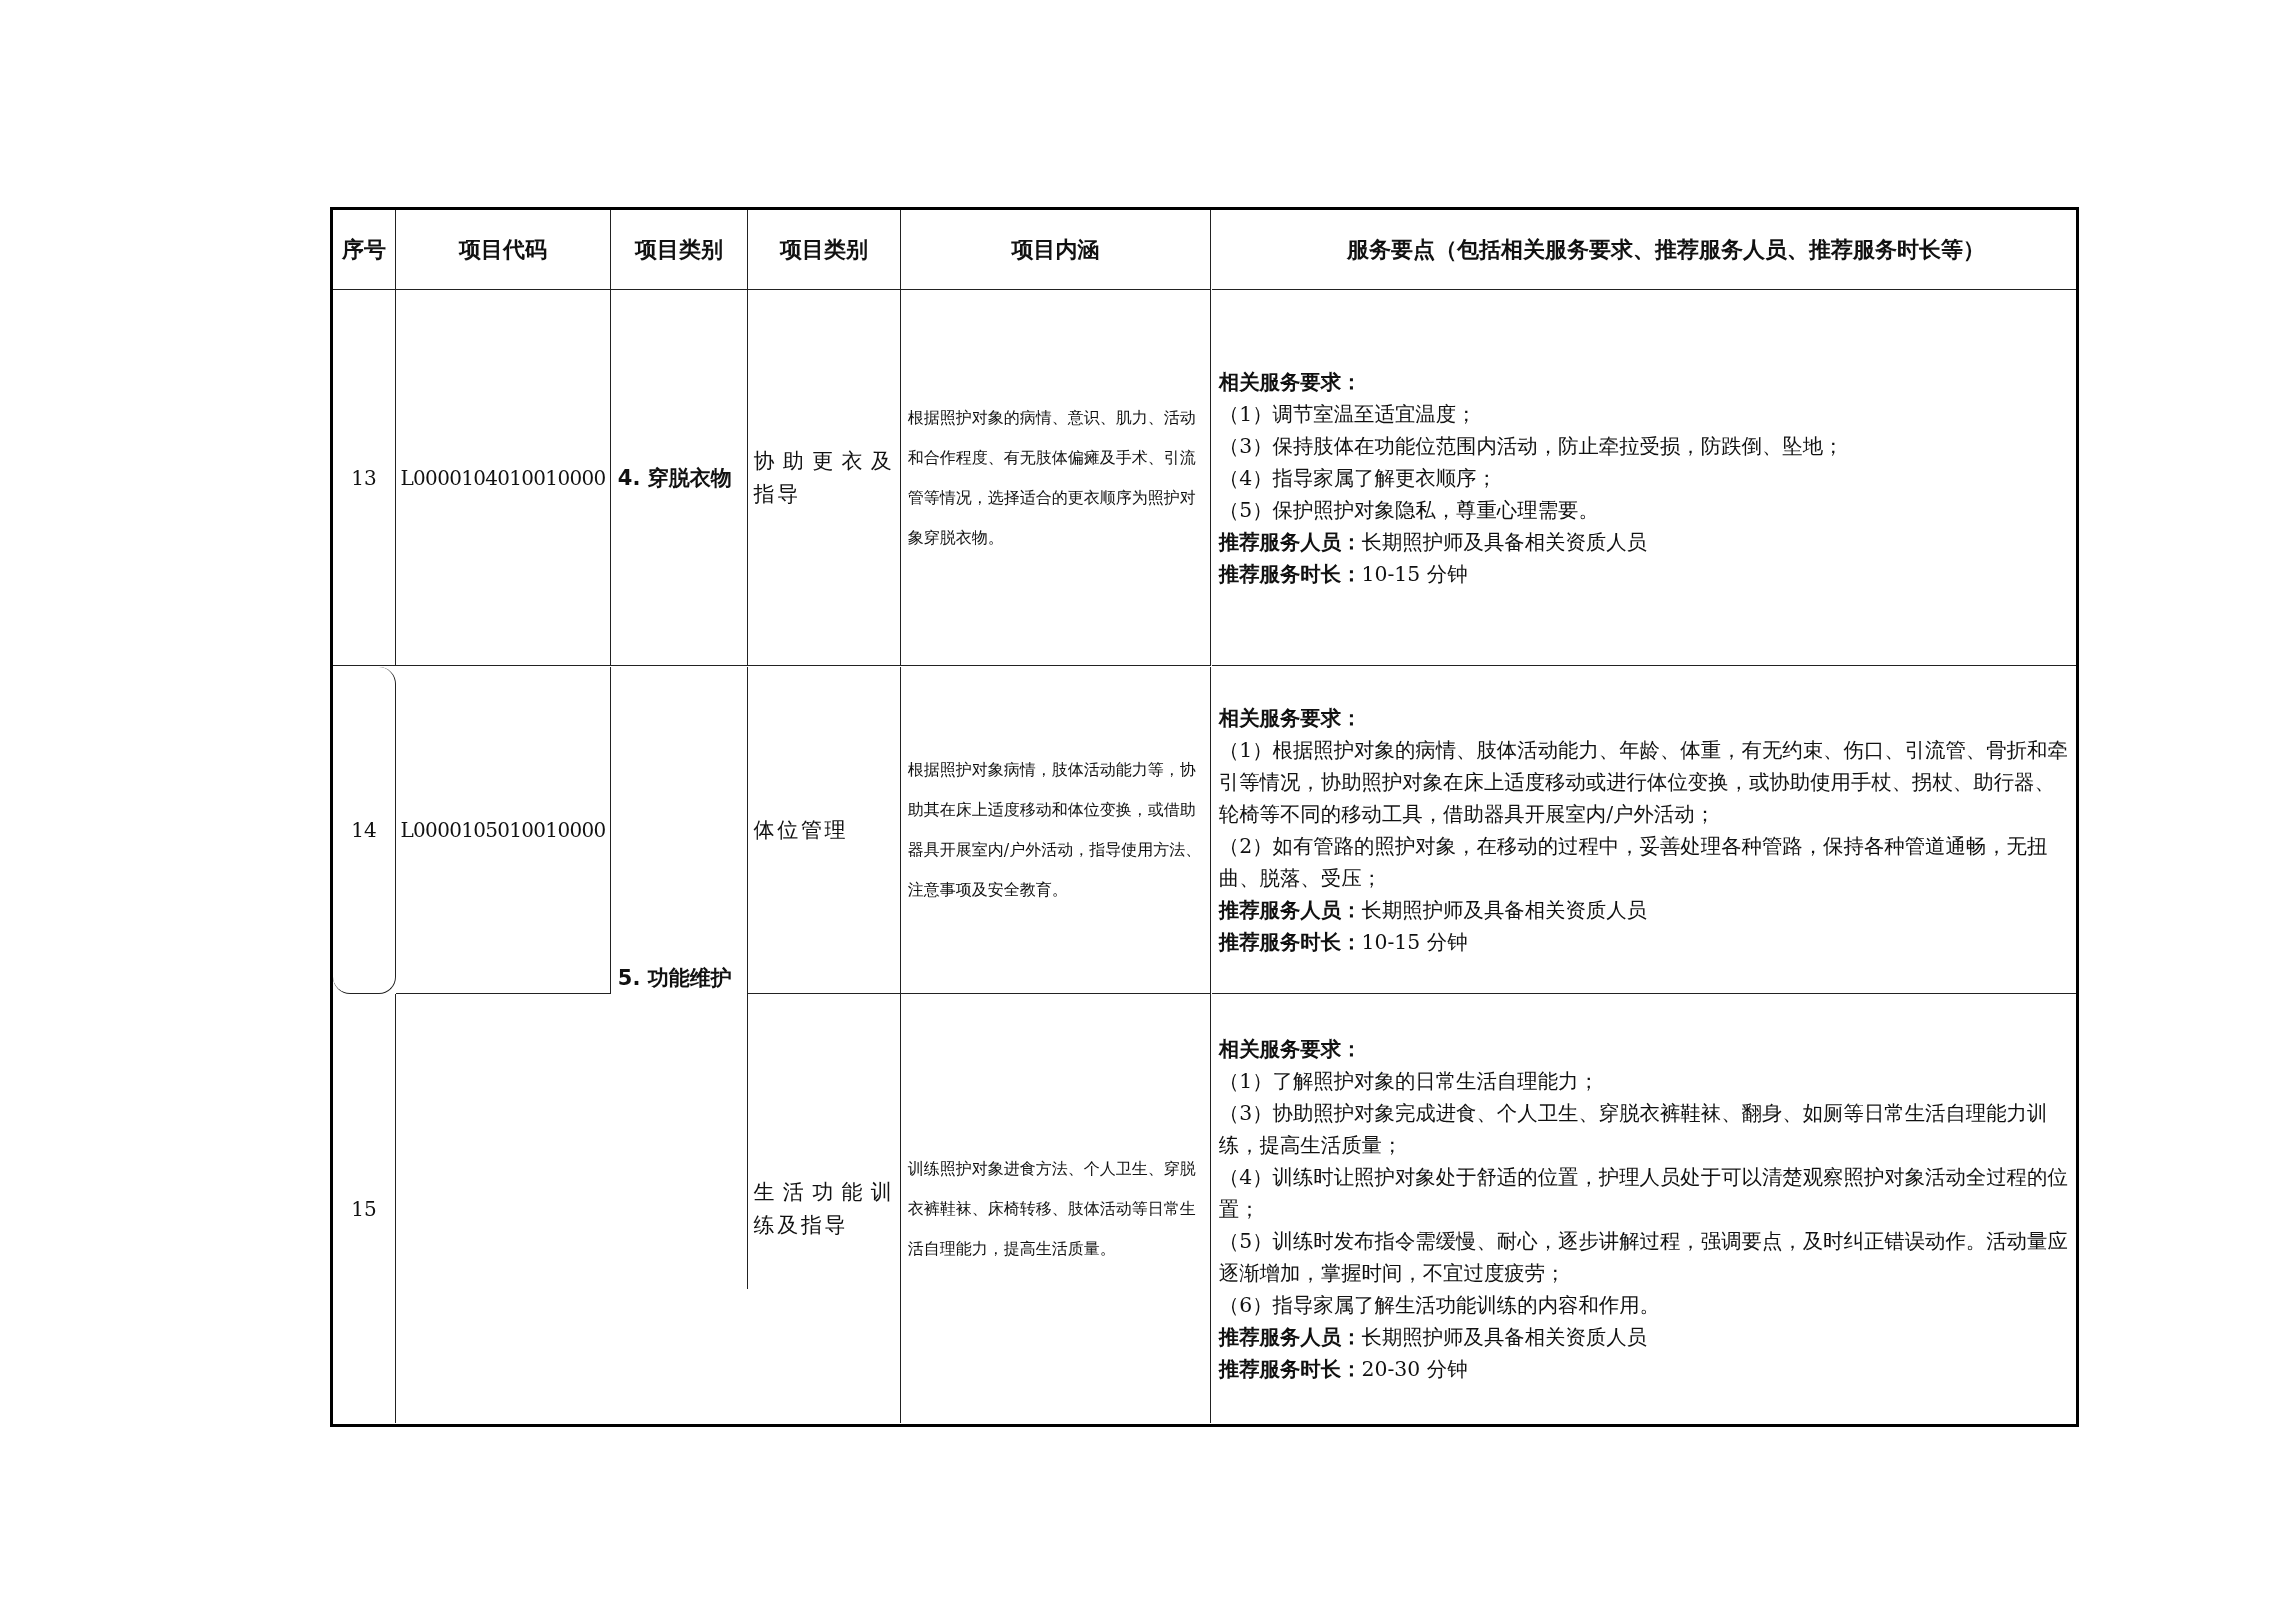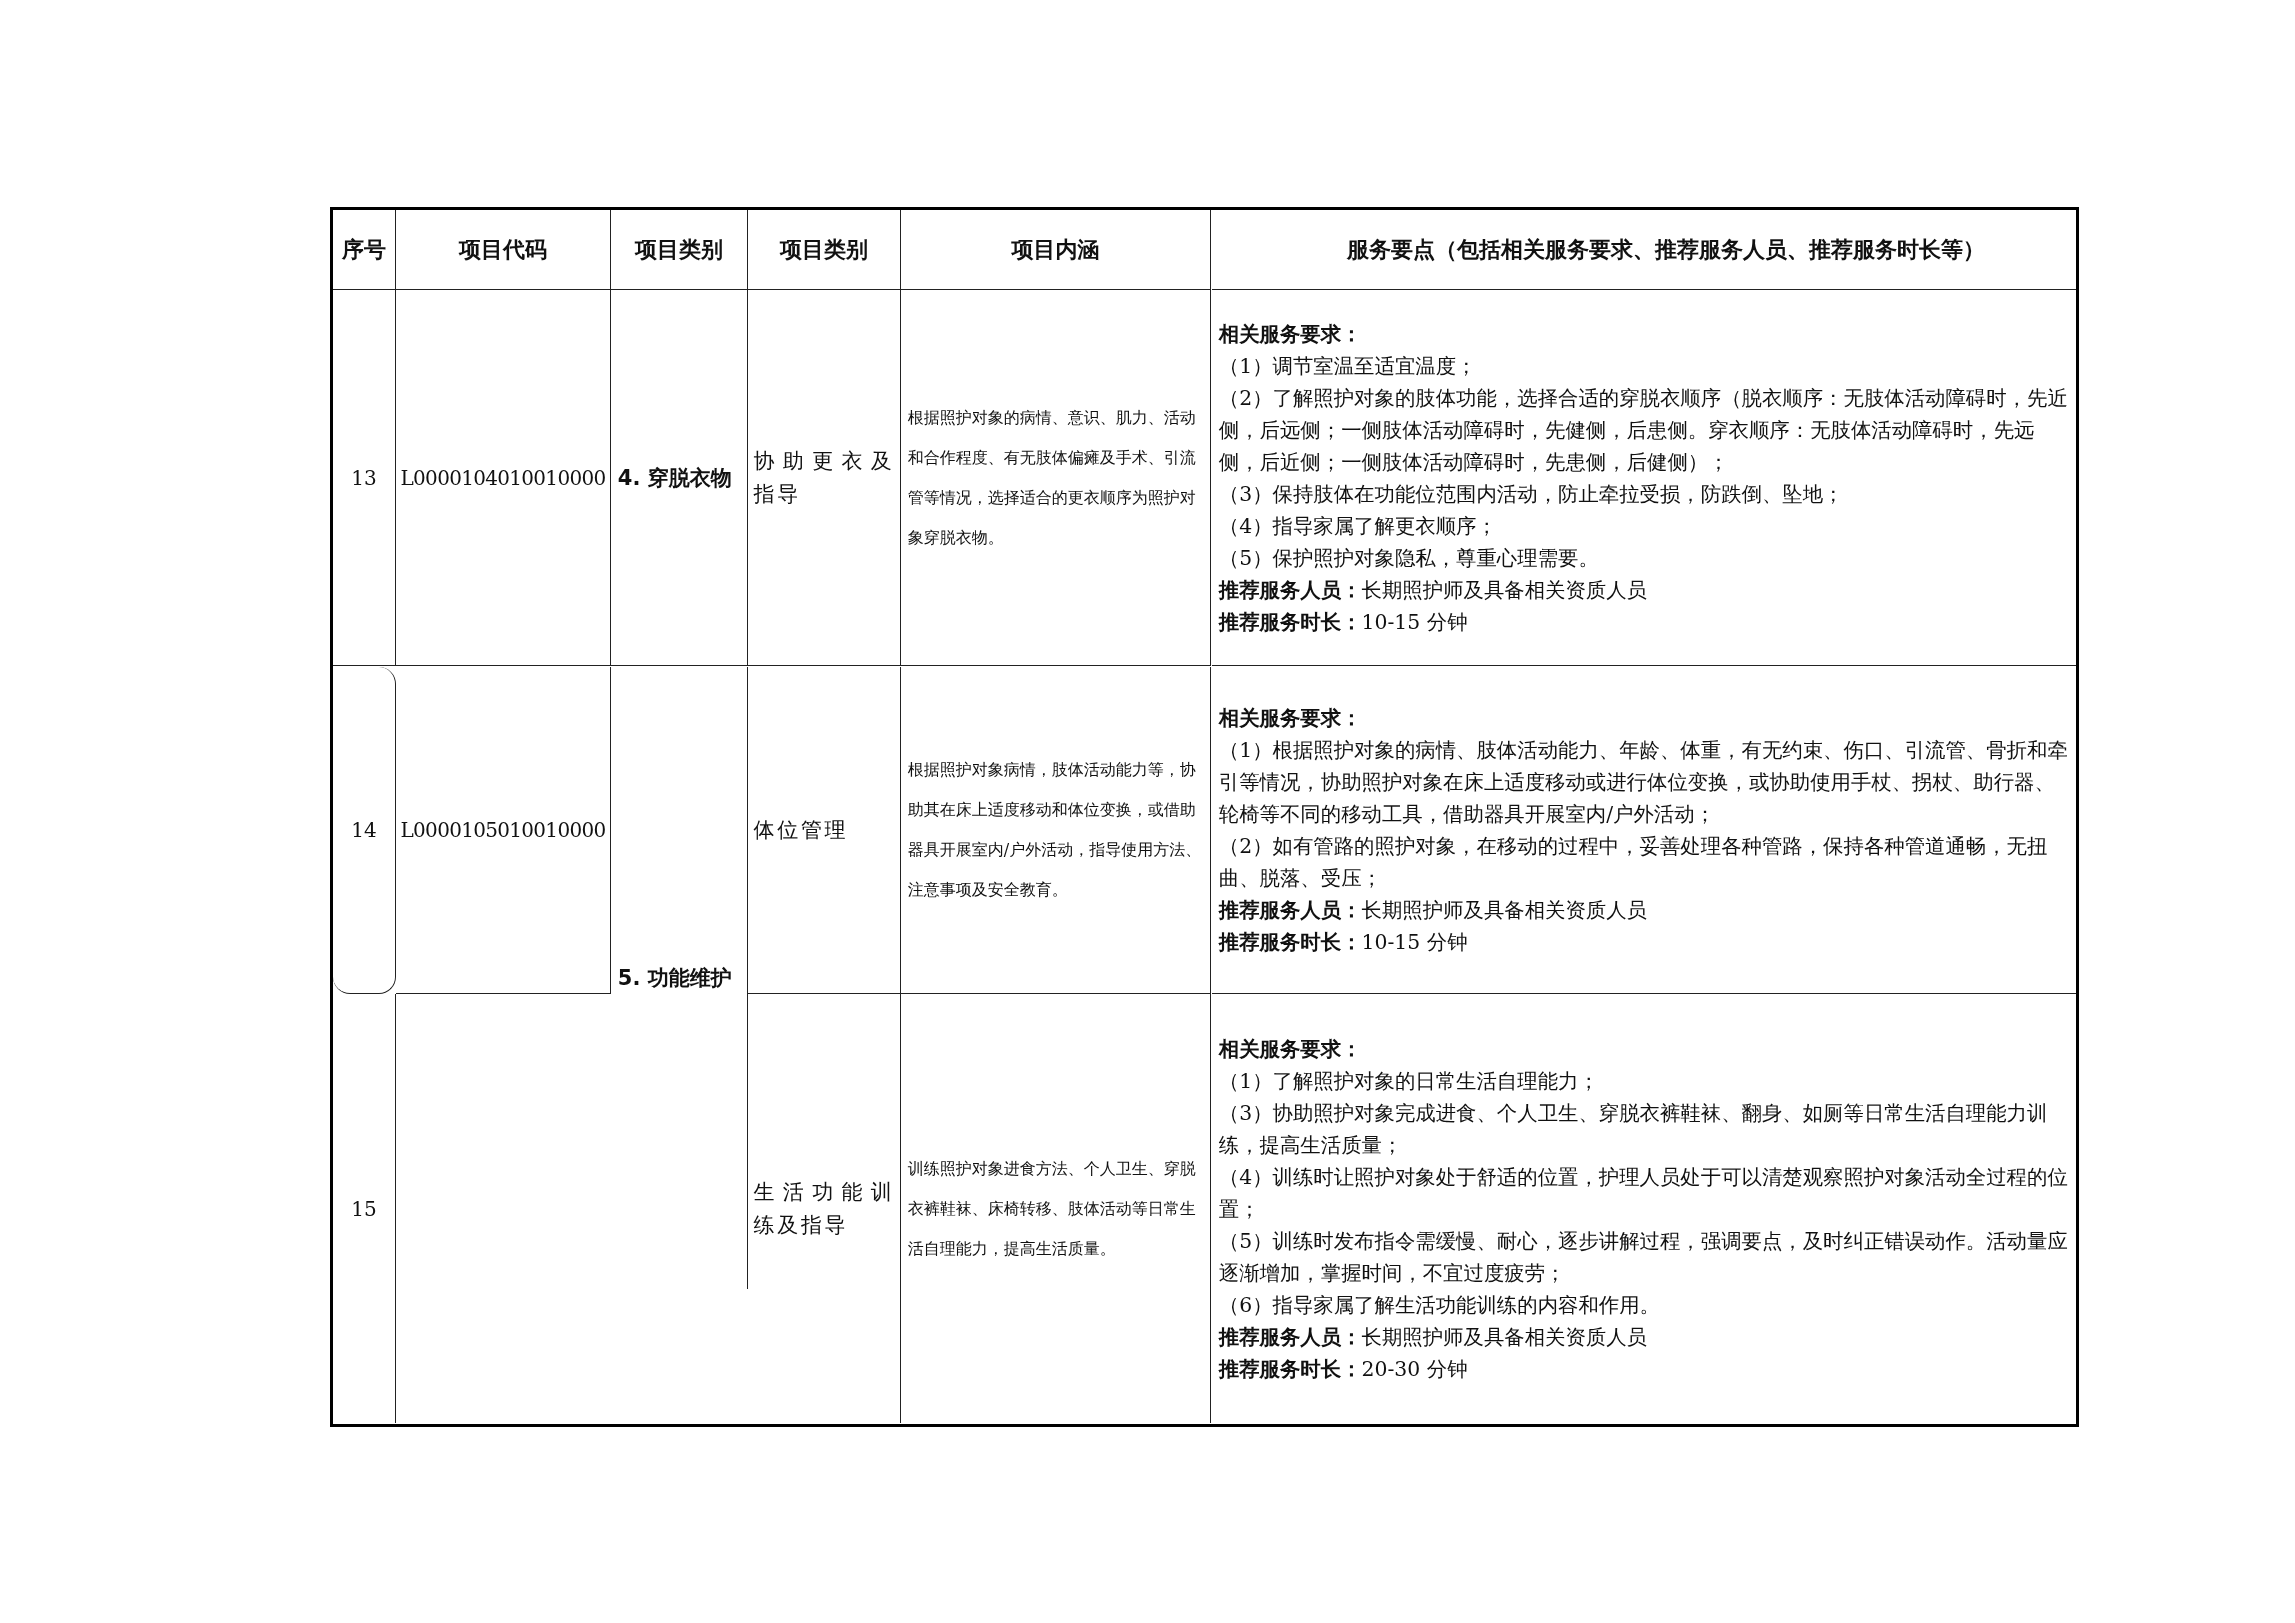--- a/index.html
+++ b/index.html
@@ -40,21 +40,20 @@
   <div class="cell name" style="left:415px;top:80px;width:153px;height:376px;">
       <span>协助更衣及指导</span>
     </div>
   <div class="cell desc" style="left:568px;top:80px;width:310px;height:376px;">
       <span>根据照护对象的病情、意识、肌力、活动和合作程度、有无肢体偏瘫及手术、引流管等情况，选择适合的更衣顺序为照护对象穿脱衣物。</span>
     </div>
   <div class="cell svc last-col" style="left:879px;top:80px;width:864px;height:376px;">
     <div class="inner">
       <div class="b">相关服务要求：</div>
       <div>（1）调节室温至适宜温度；</div>
-      <div>（2）了解照护对象的肢体功能，选择合适的穿脱衣顺序（脱衣顺序：无肢体活动障碍时，先近侧，后远侧；一侧肢体活动障碍时，先健侧，后患侧。穿衣顺序：无肢体活动障碍时，先远侧，后近侧；一侧肢体活动障碍时，先患侧，后健侧）；</div>
       <div>（3）保持肢体在功能位范围内活动，防止牵拉受损，防跌倒、坠地；</div>
       <div>（4）指导家属了解更衣顺序；</div>
       <div>（5）保护照护对象隐私，尊重心理需要。</div>
       <div><span class="b">推荐服务人员：</span><span>长期照护师及具备相关资质人员</span></div>
       <div><span class="b">推荐服务时长：</span><span>10-15 分钟</span></div>
     </div>
   </div>
 
   <div class="cell center num" style="left:0;top:457px;width:63px;height:327px;border-radius:17px;">14</div>
   <div class="cell center code" style="left:63px;top:457px;width:215px;height:327px;">L0000105010010000</div>

